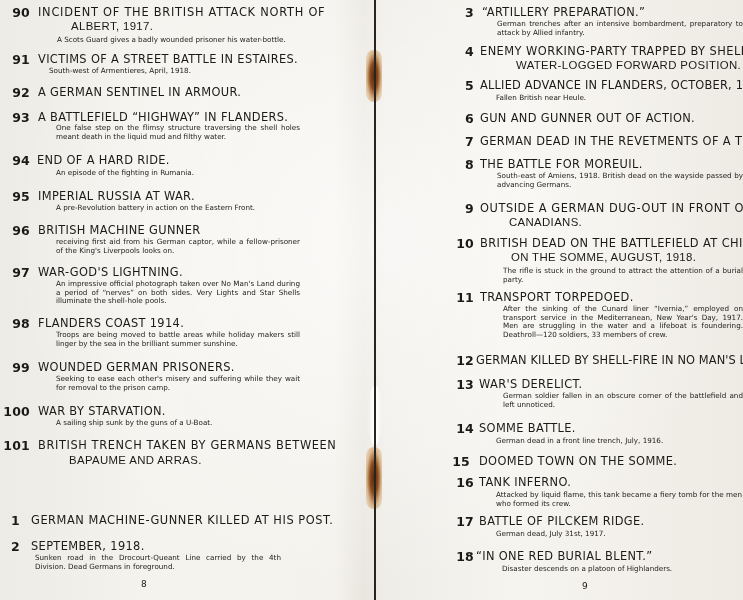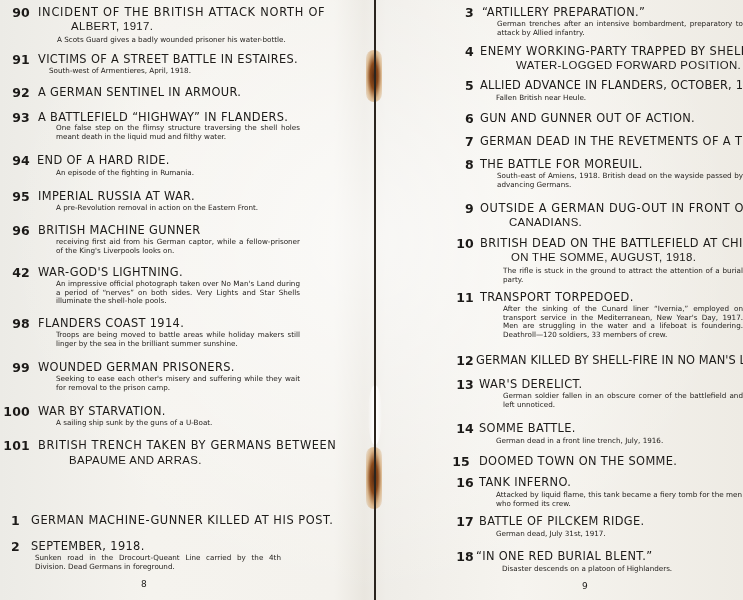--- a/index.html
+++ b/index.html
@@ -93,31 +93,31 @@
 
     <div>
       <span class="num" style="left:6px;top:153px;width:24px;">94</span>
       <span class="title" style="left:37px;top:153px;">END OF A HARD RIDE.</span>
       <span class="desc" style="left:56px;top:169px;width:260px;">An episode of the fighting in Rumania.</span>
     </div>
 
     <div>
       <span class="num" style="left:6px;top:189px;width:24px;">95</span>
       <span class="title" style="left:38px;top:189px;">IMPERIAL RUSSIA AT WAR.</span>
-      <span class="desc" style="left:56px;top:204px;width:260px;">A pre-Revolution removal in action on the Eastern Front.</span>
+      <span class="desc" style="left:56px;top:204px;width:260px;">A pre-Revolution battery in action on the Eastern Front.</span>
     </div>
 
     <div>
       <span class="num" style="left:6px;top:223px;width:24px;">96</span>
       <span class="title" style="left:38px;top:223px;">BRITISH MACHINE GUNNER</span>
       <span class="desc" style="left:56px;top:238px;width:244px;text-align:justify;">receiving first aid from his German captor, while a fellow-prisoner of the King's Liverpools looks on.</span>
     </div>
 
     <div>
-      <span class="num" style="left:6px;top:265px;width:24px;">42</span>
+      <span class="num" style="left:6px;top:265px;width:24px;">97</span>
       <span class="title" style="left:38px;top:265px;">WAR-GOD'S LIGHTNING.</span>
       <span class="desc" style="left:56px;top:280px;width:244px;text-align:justify;">An impressive official photograph taken over No Man's Land during a period of “nerves” on both sides.  Very Lights and Star Shells illuminate the shell-hole pools.</span>
     </div>
 
     <div>
       <span class="num" style="left:6px;top:316px;width:24px;">98</span>
       <span class="title" style="left:38px;top:316px;">FLANDERS COAST 1914.</span>
       <span class="desc" style="left:56px;top:331px;width:244px;text-align:justify;">Troops are being moved to battle areas while holiday makers still linger by the sea in the brilliant summer sunshine.</span>
     </div>
 

